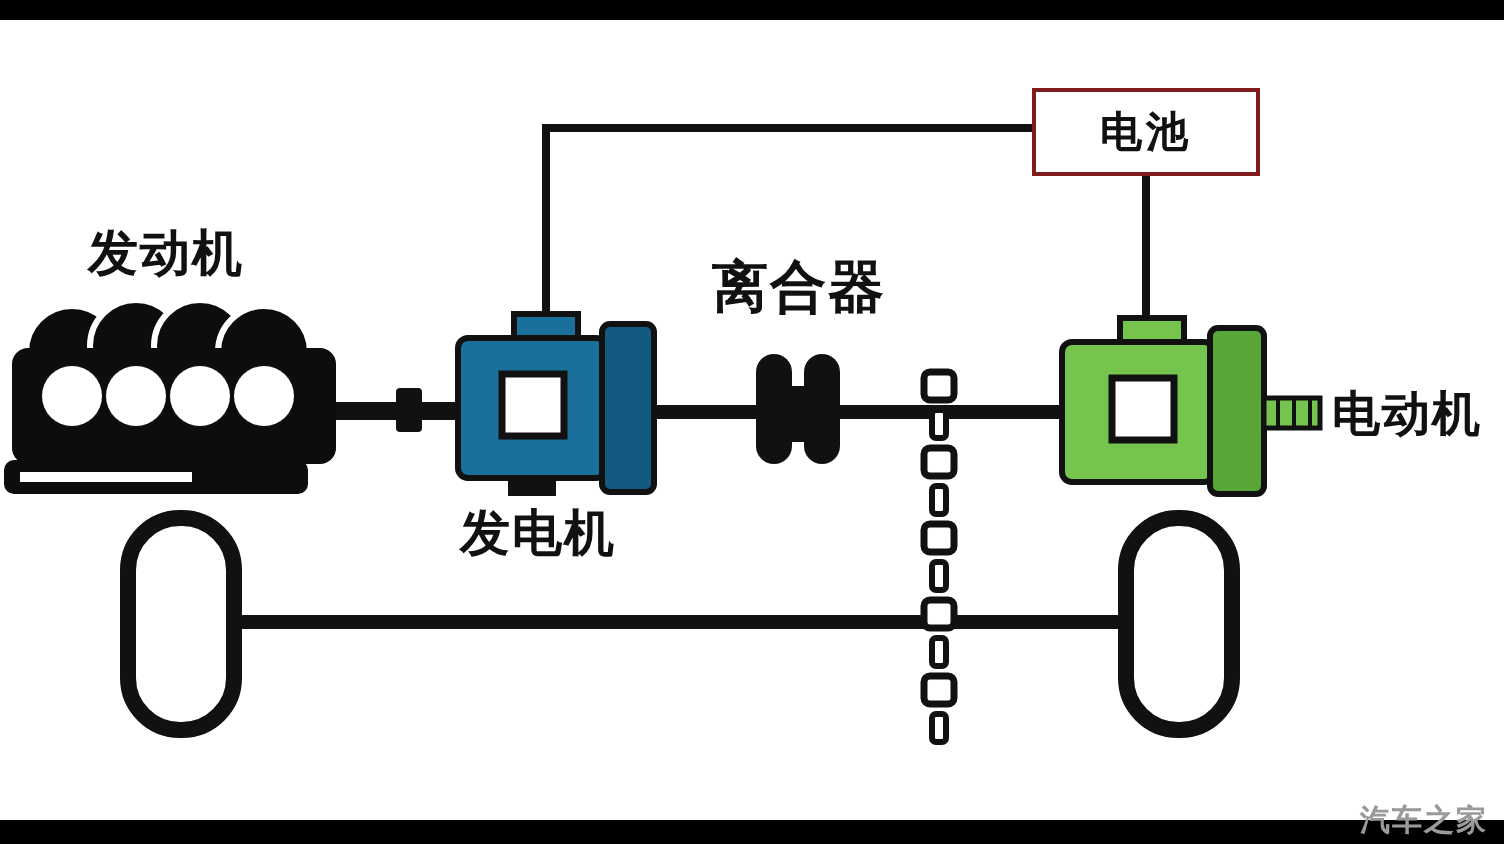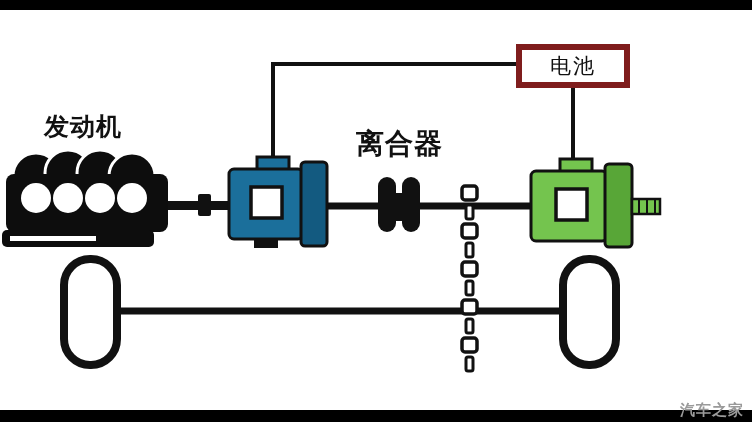--- a/index.html
+++ b/index.html
@@ -17,23 +17,23 @@
     letter-spacing:1px; white-space:nowrap; line-height:1;
   }
   .label-engine       { left:44px;  top:114px; font-size:25px;text-align:center; }
   .label-generator    { left:230px; top:254px; font-size:25px; }
   .label-clutch       { left:356px; top:130px; font-size:28px; }
   .label-motor        { left:666px; top:195px; font-size:24px; }
   .label-drive        { left:606px; top:290px; font-size:23px; }
   .label-transmission { left:392px; top:366px; font-size:25px; }
   .battery-box {
     position:absolute; left:516px; top:44px; width:114px; height:44px;
-    box-sizing:border-box; border:6px solid #7f1d1d; background:#fff; z-index:3;
+    box-sizing:border-box; border:2px solid #7f1d1d; background:#fff; z-index:3;
     display:flex; align-items:center; justify-content:center;
-    font-weight:400; font-size:21px; color:#111; letter-spacing:2px;
+    font-weight:700; font-size:21px; color:#111; letter-spacing:2px;
   }
   .watermark {
     position:absolute; right:8px; bottom:2px; z-index:6;
     font-size:15px; font-weight:700; color:#9a9a9a; letter-spacing:1px;
   }
 </style>
 </head>
 <body>
 
 <div class="stage">
@@ -114,17 +114,19 @@
       <rect x="462" y="338" width="15" height="14" rx="3" fill="#fff" stroke="#111" stroke-width="3.5"></rect>
       <rect x="466" y="357" width="7" height="14" rx="2" fill="#fff" stroke="#111" stroke-width="3"></rect>
     </g>
   </svg>
 
   <div class="battery-box">
     <span>电池</span>
   </div>
 
   <div class="label label-engine">发动机</div>
+  <div class="label label-generator">发电机</div>
   <div class="label label-clutch">离合器</div>
+  <div class="label label-motor">电动机</div>
 
   <div class="watermark">汽车之家</div>
 
 </div>
 
 </body></html>

